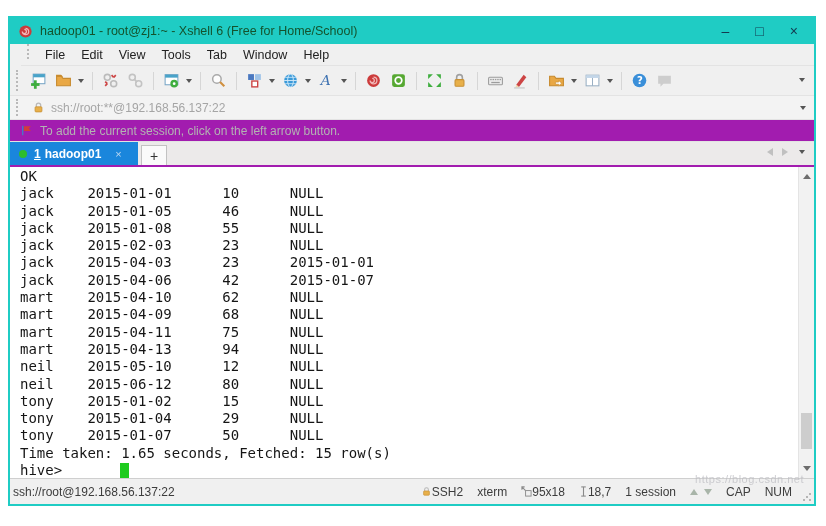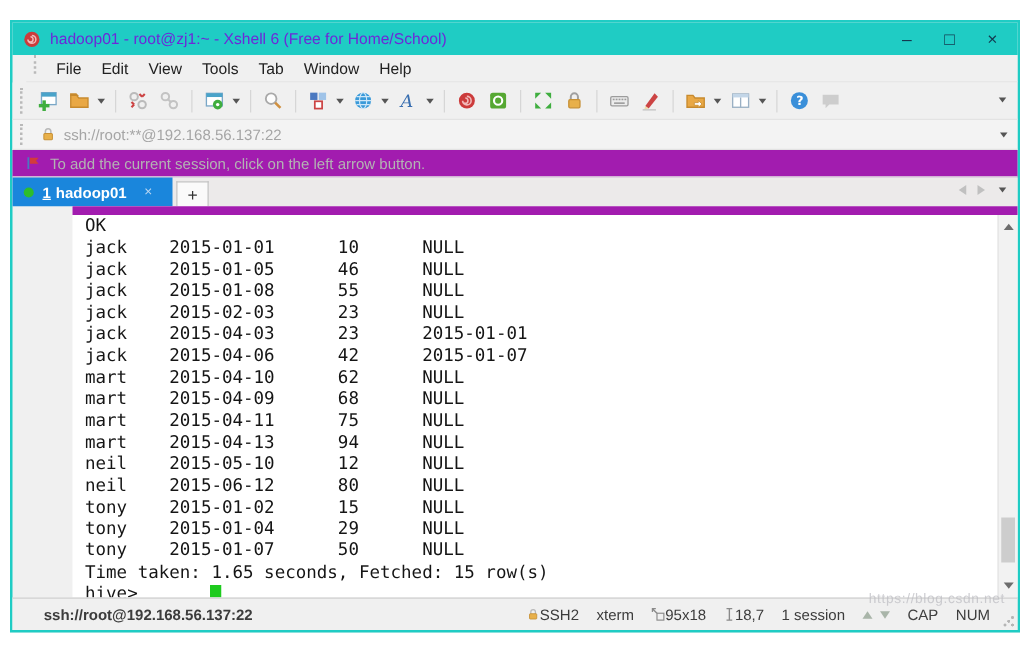--- a/index.html
+++ b/index.html
@@ -4,21 +4,21 @@
 <style>
   * { margin:0; padding:0; box-sizing:border-box; }
   body { background:#ffffff; font-family:"Liberation Sans", sans-serif; }
   .screen { position:relative; width:826px; height:526px; background:#fff; overflow:hidden; }
   .window { position:absolute; left:8px; top:16px; width:808px; height:490px;
             border:2px solid #1fccc4; background:#f0f0f0; display:flex; flex-direction:column; }
 
   
   .titlebar { height:26px; background:#1fccc4; display:flex; align-items:center; padding:0 8px; flex:0 0 auto; }
   .titlebar .logo { width:15px; height:15px; margin-right:7px; flex:0 0 auto; }
-  .titlebar .title { font-size:12.5px; color:#6d28d9; flex:1 1 auto; white-space:nowrap; overflow:hidden; }
+  .titlebar .title { font-size:12.5px; color:#14532d; flex:1 1 auto; white-space:nowrap; overflow:hidden; }
   .win-controls { display:flex; gap:26px; margin-right:8px; }
   .win-controls span { color:#14394f; font-size:14px; line-height:26px; cursor:default; }
 
   
   .menubar { height:22px; display:flex; align-items:flex-start; background:#f0f0f0; border-bottom:1px solid #e3e3e3;margin-left:11px; }
   .grip { width:3px; height:70%; border-left:2px dotted #b9b9b9; margin:0 7px 0 6px; }
   .menubar .mitem { font-size:12.5px; color:#222; padding:0 8px; line-height:22px; cursor:default; }
 
   
   .toolbar { height:30px; display:flex; align-items:center; background:#f0f0f0; border-bottom:1px solid #e3e3e3; position:relative; }
@@ -48,39 +48,39 @@
   .tab-active .tlabel { color:#fff; font-weight:bold; font-size:12px; }
   .tab-active .tclose { color:#bcd8f2; font-size:11px; margin-left:14px; }
   .tab-new { height:20px; width:26px; background:#fafafa; border:1px solid #c2c2c2; border-bottom:none;
              display:flex; align-items:center; justify-content:center; margin-left:3px;
              font-size:14px; color:#333; }
   .tab-nav { position:absolute; right:6px; top:6px; display:flex; align-items:center; gap:9px; }
   .tri-l { width:0; height:0; border-top:4.5px solid transparent; border-bottom:4.5px solid transparent; border-right:6px solid #c0c0c0; }
   .tri-r { width:0; height:0; border-top:4.5px solid transparent; border-bottom:4.5px solid transparent; border-left:6px solid #c0c0c0; }
 
   
-  .terminal { flex:1 1 auto; background:#ffffff; border-top:7px solid #a21caf; position:relative; overflow:hidden;margin-left:48px; }
+  .terminal { flex:1 1 auto; background:#ffffff; border-top:2px solid #a21caf; position:relative; overflow:hidden; }
   .term-text { position:absolute; left:0; top:1px; right:16px; bottom:0; padding-left:10px;
                font-family:"DejaVu Sans Mono", monospace; font-size:14px; line-height:17.3px; color:#151515; }
   .tline { white-space:pre; height:17.3px; }
   .prompt-line { white-space:pre; height:17.3px; display:flex; align-items:center;gap:48px; }
   .cursor { display:inline-block; width:9px; height:15px; background:#1ecb1e; margin-left:1px; }
 
   
   .vscroll { position:absolute; right:0; top:0; bottom:0; width:16px; background:#f2f2f2; border-left:1px solid #e4e4e4; }
   .vs-up, .vs-down { position:absolute; left:0; width:15px; height:15px; display:flex; align-items:center; justify-content:center; }
   .vs-up { top:2px; } .vs-down { bottom:2px; }
   .tri-u { width:0; height:0; border-left:4px solid transparent; border-right:4px solid transparent; border-bottom:5px solid #6d6d6d; }
   .tri-d { width:0; height:0; border-left:4px solid transparent; border-right:4px solid transparent; border-top:5px solid #6d6d6d; }
   .vs-thumb { position:absolute; left:2px; width:11px; height:36px; top:79%; background:#cdcdcd; }
 
   
   .statusbar { height:26px; flex:0 0 auto; background:#f0f0f0; border-top:1px solid #cfcfcf;
                display:flex; align-items:center; font-size:12px; color:#3c3c3c; position:relative; }
-  .sb-left { flex:1 1 auto; padding-left:25px;font-weight:bold; }
+  .sb-left { flex:1 1 auto; padding-left:3px; }
   .sb-right { display:flex; align-items:center; gap:14px; padding-right:22px; }
   .sb-item { display:flex; align-items:center; gap:0; }
   .sb-item svg { display:block; }
   .sb-dim { color:#404040; }
   .sb-arrows { display:flex; gap:6px; }
   .tri-su { width:0; height:0; border-left:4px solid transparent; border-right:4px solid transparent; border-bottom:6px solid #a9b5a9; }
   .tri-sd { width:0; height:0; border-left:4px solid transparent; border-right:4px solid transparent; border-top:6px solid #a9b5a9; }
   .watermark { position:absolute; right:10px; top:-6px; font-size:11px; color:rgba(190,190,195,0.75);
                pointer-events:none; letter-spacing:0.5px;margin-left:29px; }
   .resize-grip { position:absolute; right:2px; bottom:2px; width:10px; height:10px;

